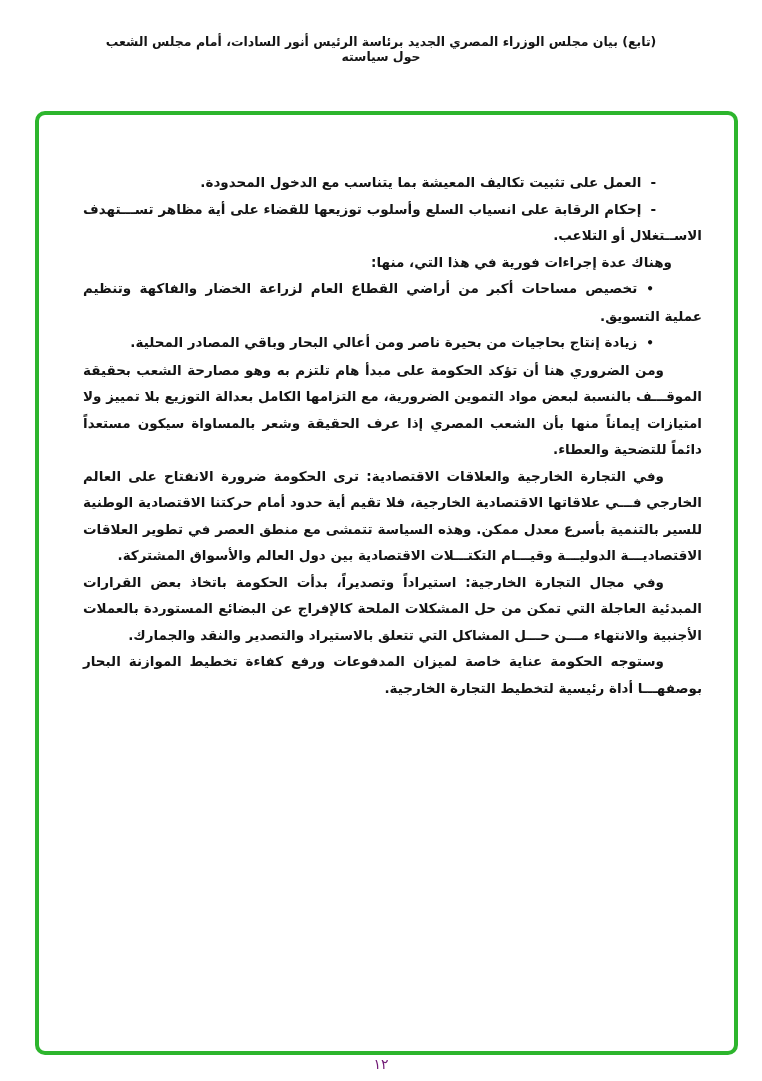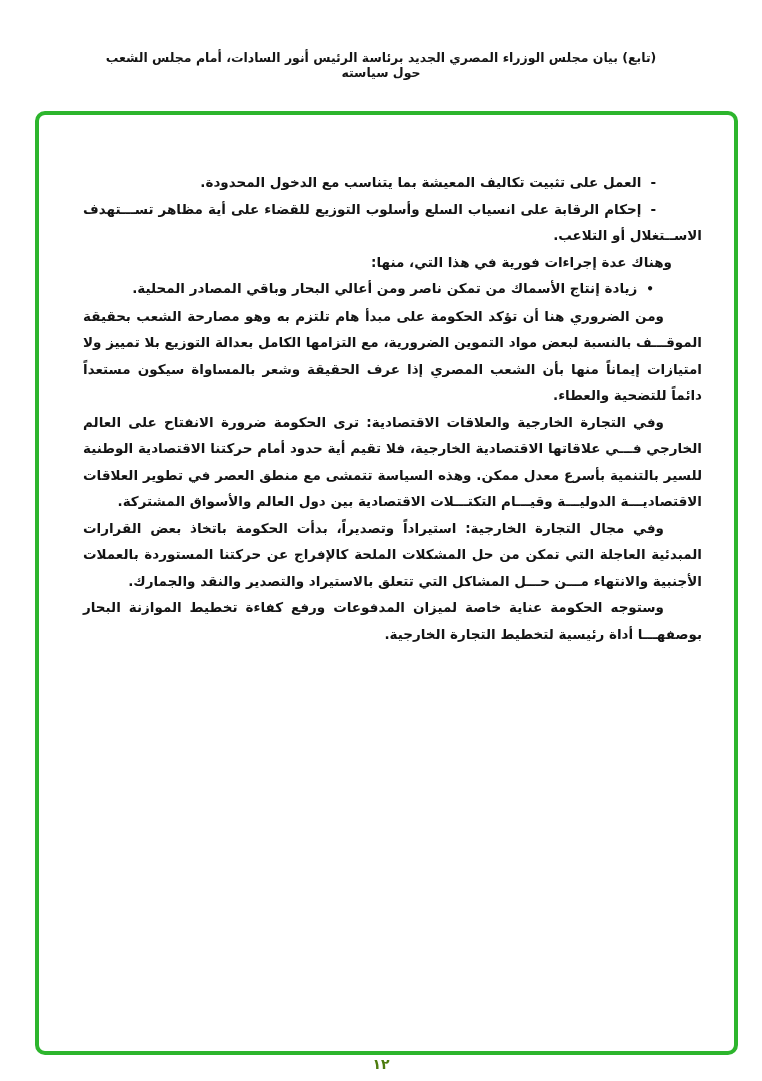--- a/index.html
+++ b/index.html
@@ -7,21 +7,21 @@
     position: relative;
     width: 762px;
     height: 1081px;
     background: #ffffff;
     font-family: "DejaVu Sans", sans-serif;
     color: #141414;
     overflow: hidden;
   }
   .header {
     position: absolute;
-    top: 50px;
+    top: 34px;
     left: 90px;
     right: 90px;
     direction: rtl;
     text-align: center;
     font-size: 12.5px;
     font-weight: bold;
     color: #151515;
     letter-spacing: 0;
   }
   .frame {
@@ -65,55 +65,58 @@
     font-weight: bold;
   }
   .bullet-glyph { font-size: 12px; }
   .page-number {
     position: absolute;
     bottom: 9px;
     left: 0;
     width: 100%;
     text-align: center;
     font-size: 14px;
-    font-weight: bold;
-    color: #4d7c0f;
+    font-weight: normal;
+    color: #701a75;
   }
 </style>
 </head>
 <body>
 
 <div class="page">
 
   <div class="header">(تابع) بيان مجلس الوزراء المصري الجديد برئاسة الرئيس أنور السادات، أمام مجلس الشعب حول سياسته</div>
 
   <div class="frame" style="border-color: rgb(45, 181, 45);">
     <div class="content">
 
       <p class="dash-item">
         <span class="marker">-</span><span>العمل على تثبيت تكاليف المعيشة بما يتناسب مع الدخول المحدودة.</span>
       </p>
 
       <p class="dash-item">
-        <span class="marker">-</span><span>إحكام الرقابة على انسياب السلع وأسلوب التوزيع للقضاء على أية مظاهر تســـتهدف الاســتغلال أو التلاعب.</span>
+        <span class="marker">-</span><span>إحكام الرقابة على انسياب السلع وأسلوب توزيعها للقضاء على أية مظاهر تســـتهدف الاســتغلال أو التلاعب.</span>
       </p>
 
       <p class="intro">وهناك عدة إجراءات فورية في هذا التي، منها:</p>
 
+      <p class="bullet-item">
+        <span class="marker bullet-glyph">•</span><span>تخصيص مساحات أكبر من أراضي القطاع العام لزراعة الخضار والفاكهة وتنظيم عملية التسويق.</span>
+      </p>
 
 
 
 
       <p class="bullet-item">
-        <span class="marker bullet-glyph">•</span><span>زيادة إنتاج الأسماك من تمكن ناصر ومن أعالي البحار وباقي المصادر المحلية.</span>
+        <span class="marker bullet-glyph">•</span><span>زيادة إنتاج بحاجيات من بحيرة ناصر ومن أعالي البحار وباقي المصادر المحلية.</span>
       </p>
 
       <p class="para">ومن الضروري هنا أن تؤكد الحكومة على مبدأ هام تلتزم به وهو مصارحة الشعب بحقيقة الموقـــف بالنسبة لبعض مواد التموين الضرورية، مع التزامها الكامل بعدالة التوزيع بلا تمييز ولا امتيازات إيماناً منها بأن الشعب المصري إذا عرف الحقيقة وشعر بالمساواة سيكون مستعداً دائماً للتضحية والعطاء.</p>
       <p class="para">وفي التجارة الخارجية والعلاقات الاقتصادية: ترى الحكومة ضرورة الانفتاح على العالم الخارجي فـــي علاقاتها الاقتصادية الخارجية، فلا تقيم أية حدود أمام حركتنا الاقتصادية الوطنية للسير بالتنمية بأسرع معدل ممكن. وهذه السياسة تتمشى مع منطق العصر في تطوير العلاقات الاقتصاديـــة الدوليـــة وقيـــام التكتـــلات الاقتصادية بين دول العالم والأسواق المشتركة.</p>
-      <p class="para">وفي مجال التجارة الخارجية: استيراداً وتصديراً، بدأت الحكومة باتخاذ بعض القرارات المبدئية العاجلة التي تمكن من حل المشكلات الملحة كالإفراج عن حركتنا المستوردة بالعملات الأجنبية والانتهاء مـــن حـــل المشاكل التي تتعلق بالاستيراد والتصدير والنقد والجمارك.</p>
+      <p class="para">وفي مجال التجارة الخارجية: استيراداً وتصديراً، بدأت الحكومة باتخاذ بعض القرارات المبدئية العاجلة التي تمكن من حل المشكلات الملحة كالإفراج عن البضائع المستوردة بالعملات الأجنبية والانتهاء مـــن حـــل المشاكل التي تتعلق بالاستيراد والتصدير والنقد والجمارك.</p>
       <p class="para">وستوجه الحكومة عناية خاصة لميزان المدفوعات ورفع كفاءة تخطيط الموازنة البحار بوصفهـــا أداة رئيسية لتخطيط التجارة الخارجية.</p>
 
     </div>
   </div>
 
   <div class="page-number">١٢</div>
 
 </div>
 
 </body></html>

